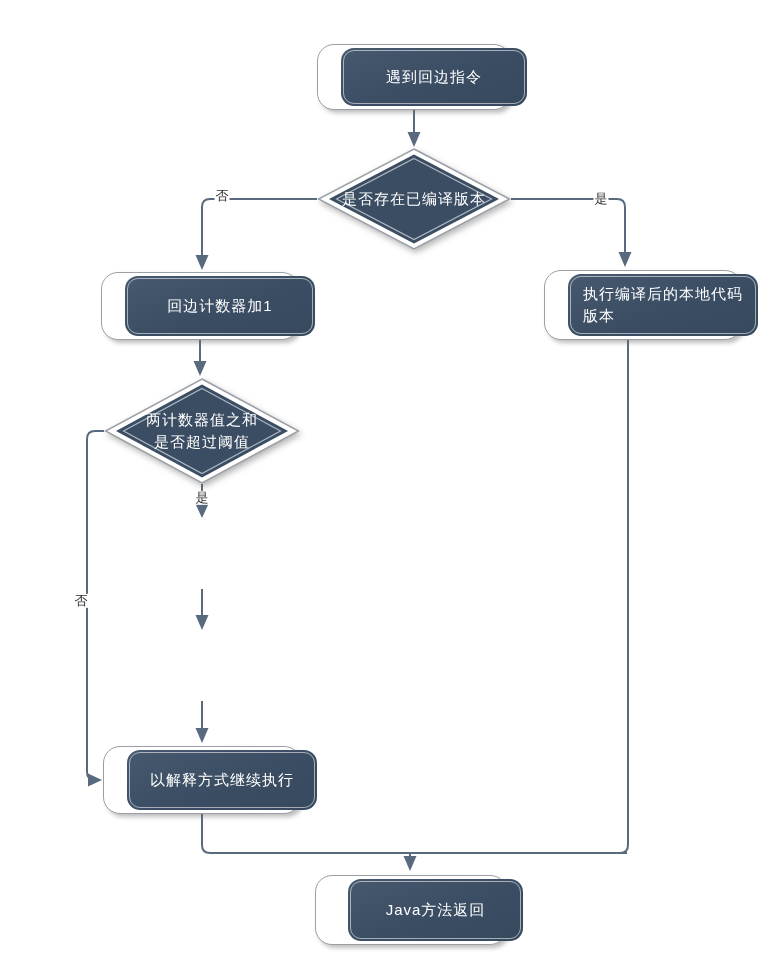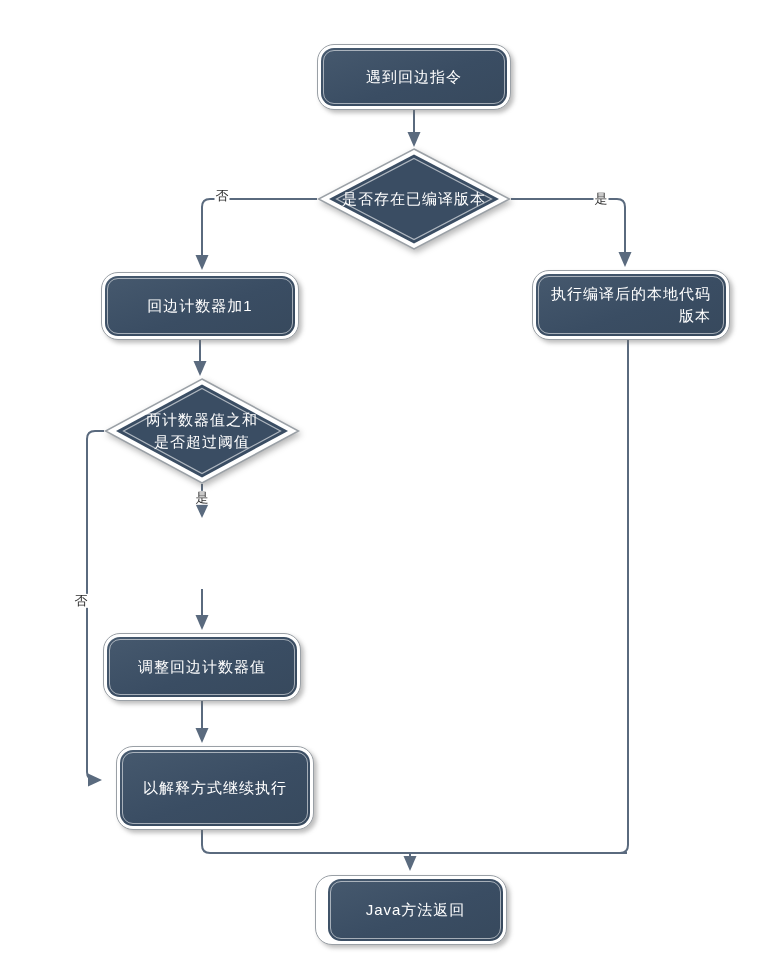--- a/index.html
+++ b/index.html
@@ -28,22 +28,23 @@
   .node-inner {
     position: relative;
     width: 100%; height: 100%;
     background: linear-gradient(160deg, #46596e 0%, #3a4d63 55%, #37495d 100%);
     border-radius: 13px;
     display: flex; align-items: center; justify-content: center;
     color: #ffffff;
     font-size: 15px;
     letter-spacing: 1px;
     line-height: 1.45;
-    text-align: right;
+    text-align: left;
     white-space: pre-line;
+    margin-left: 20px;
   }
   .node-inner::after {
     content: "";
     position: absolute; inset: 2px;
     border: 1px solid rgba(255,255,255,0.55);
     border-radius: 11px;
     pointer-events: none;
   }
 
   
@@ -122,31 +123,28 @@
   </svg>
 
   <div class="node" style="left:317px; top:44px; width:194px; height:66px;">
     <div class="node-inner">遇到回边指令</div>
   </div>
 
   <div class="node" style="left:101px; top:272px; width:198px; height:68px;">
     <div class="node-inner">回边计数器加1</div>
   </div>
 
-  <div class="node" style="left:532px; top:270px; width:198px; height:70px;">
+  <div class="node" style="left:544px; top:270px; width:198px; height:70px;">
     <div class="node-inner">执行编译后的本地代码
 版本</div>
   </div>
 
 
-  <div class="node" style="left:103px; top:633px; width:198px; height:68px;">
-    <div class="node-inner">调整回边计数器值</div>
-  </div>
 
-  <div class="node" style="left:116px; top:746px; width:198px; height:84px;">
+  <div class="node" style="left:103px; top:746px; width:198px; height:68px;">
     <div class="node-inner">以解释方式继续执行</div>
   </div>
 
   <div class="node" style="left:315px; top:875px; width:192px; height:70px;padding-left:12px;">
     <div class="node-inner">Java方法返回</div>
   </div>
 
   <div class="diamond" style="left:317px; top:148px; width:194px; height:102px;">
     <svg width="194" height="102" viewBox="0 0 194 102">
       <polygon class="poly-outer" points="97,1 192.5,51 97,101 1.5,51"></polygon>

